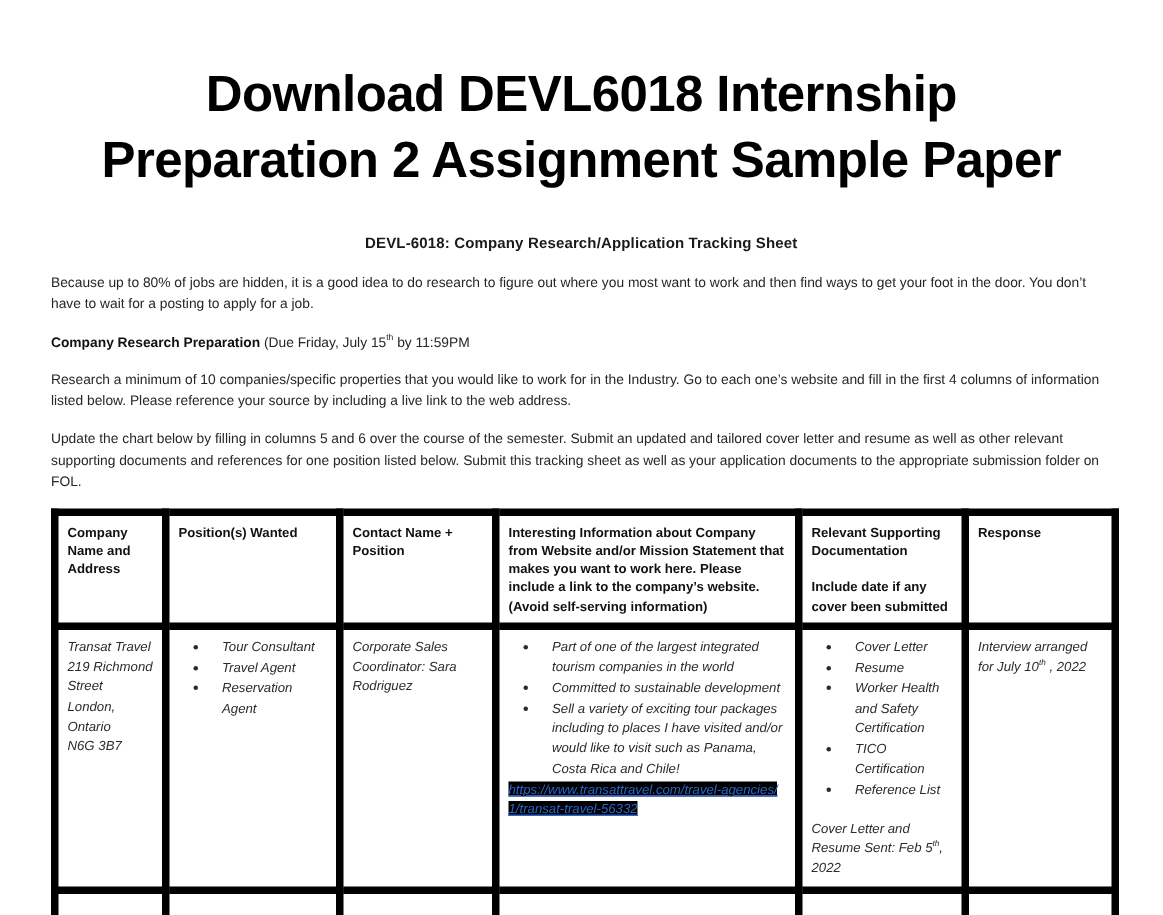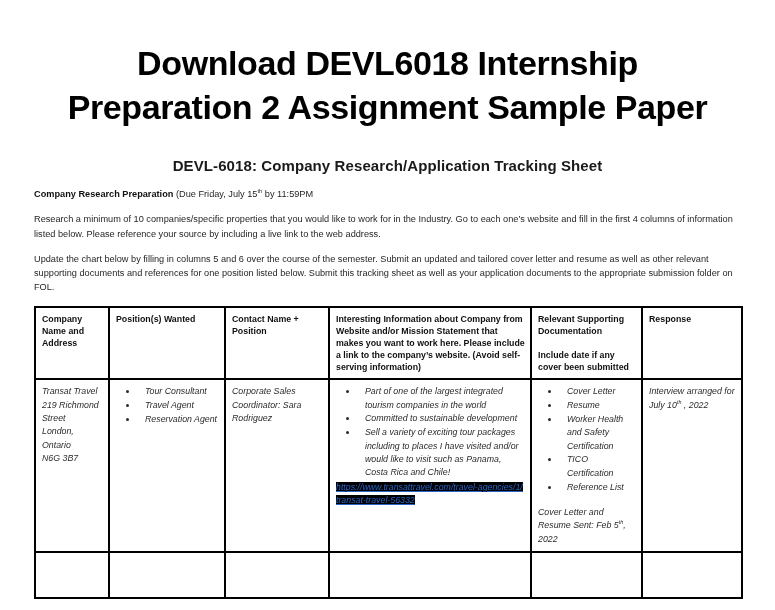--- a/index.html
+++ b/index.html
@@ -41,21 +41,21 @@
 
   
   .doc {
     margin-top: 28px;
     padding: 0 34px 0 34px;
     font-family: "Liberation Serif", serif;
   }
   .doc-title {
     text-align: center;
     font-family: "Liberation Sans", sans-serif;
-    font-size: 15px;
+    font-size: 10px;
     font-weight: bold;
     color: #1a1a1a;
     margin-bottom: 13px;
     letter-spacing: 0.1px;
   }
   .doc p {
     margin: 0 0 11px 0;
     font-family: "Liberation Sans", sans-serif;
     font-size: 9.2px;
     line-height: 1.55;
@@ -67,21 +67,21 @@
 
   
   table.tracking {
     width: 707px;
     border-collapse: collapse;
     table-layout: fixed;
     margin-top: 2px;
     font-family: "Liberation Sans", sans-serif;
   }
   table.tracking td {
-    border: 2px solid #000000;
+    border: 5px solid #000000;
     vertical-align: top;
     padding: 5px 5px 5px 6px;
   }
   thead td {
     font-size: 8.8px;
     font-weight: bold;
     line-height: 1.38;
     color: #111111;
     height: 56px;
   }
@@ -133,20 +133,21 @@
 <body>
 
 <div class="promo-wrap">
   <h1 class="promo-title">Download DEVL6018 Internship Preparation 2 Assignment Sample Paper</h1>
 </div>
 
 <div class="doc">
 
   <div class="doc-title">DEVL-6018:  Company Research/Application Tracking Sheet</div>
 
+  <p>Because up to 80% of jobs are hidden, it is a good idea to do research to figure out where you most want to work and then find ways to get your foot in the door. You don’t have to wait for a posting to apply for a job.</p>
 
   <p>
     <span class="b">Company Research Preparation</span><span> (Due Friday, July 15</span><sup>th</sup><span> by 11:59PM</span>
   </p>
 
   <p>Research a minimum of 10 companies/specific properties that you would like to work for in the Industry. Go to each one’s website and fill in the first 4 columns of information listed below.  Please reference your source by including a live link to the web address.</p>
 
   <p>Update the chart below by filling in columns 5 and 6 over the course of the semester.  Submit an updated and tailored cover letter and resume as well as other relevant supporting documents and references for one position listed below. Submit this tracking sheet as well as your application documents to the appropriate submission folder on FOL.</p>
 
   <table class="tracking">

